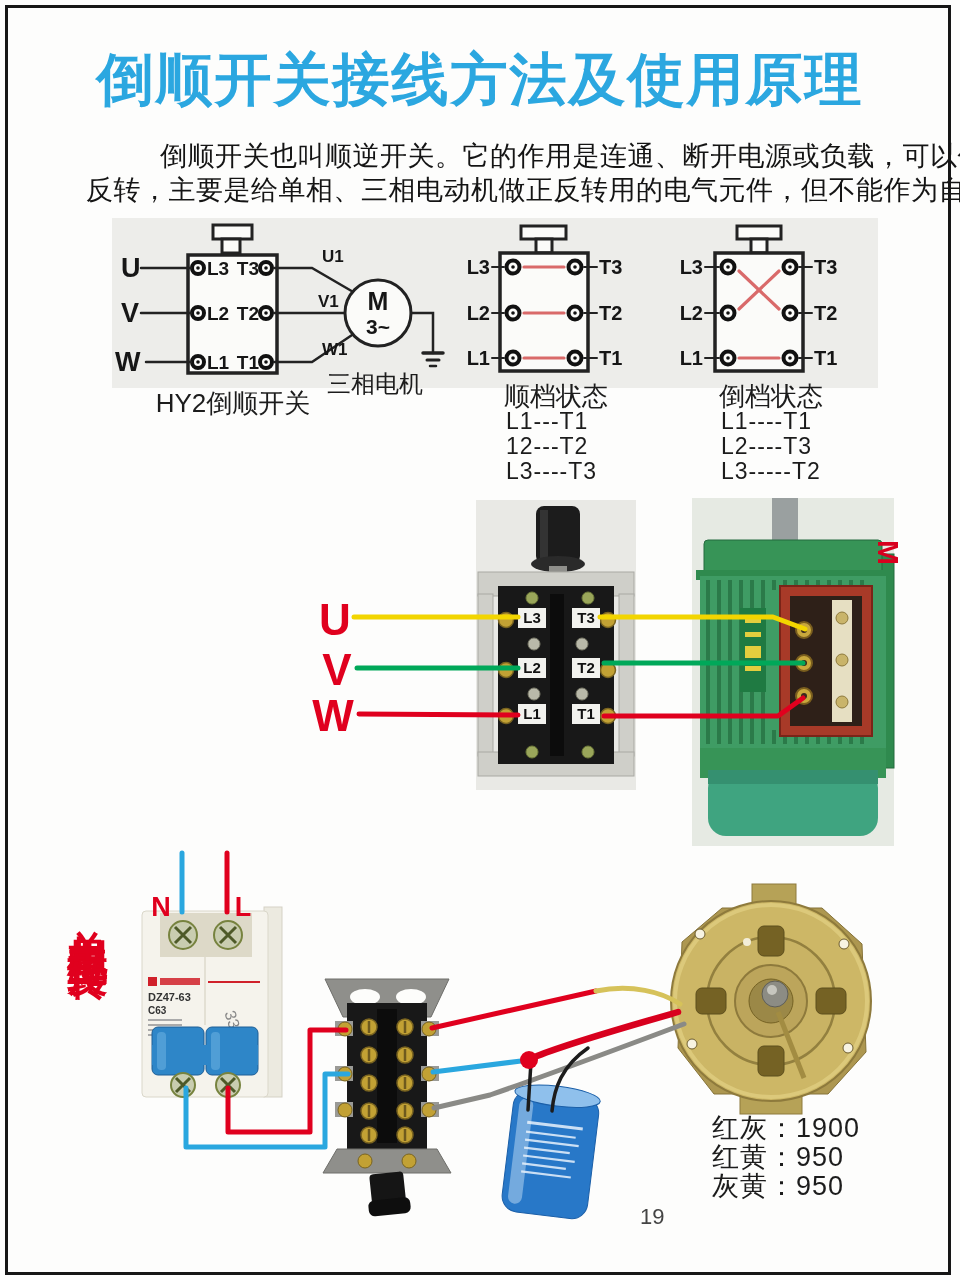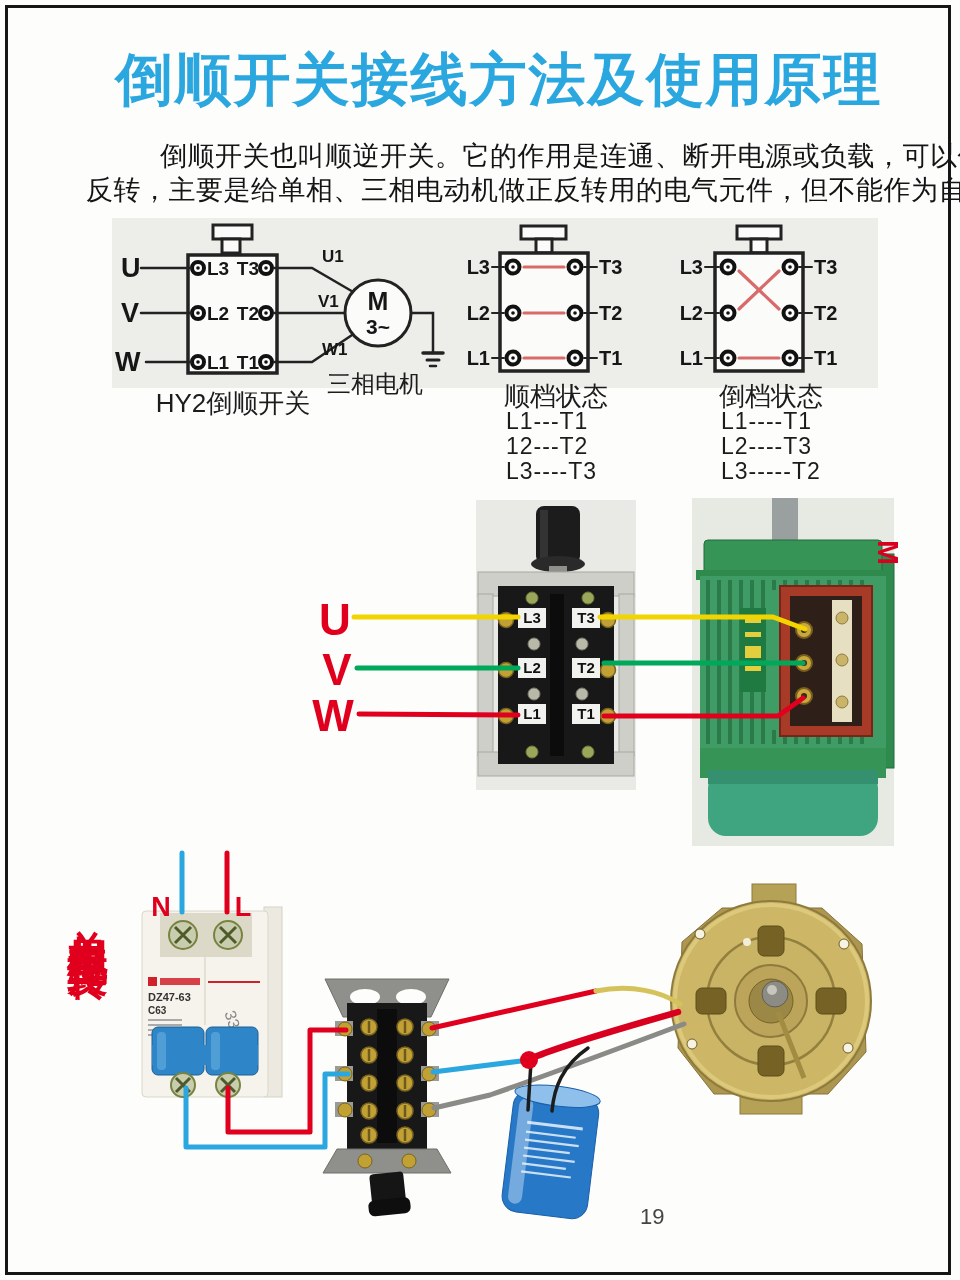--- a/index.html
+++ b/index.html
@@ -1,21 +1,21 @@
 <!DOCTYPE html>
 <html><head>
 <meta charset="utf-8">
 <style>
   html,body{margin:0;padding:0;background:#888;}
   #page{position:relative;width:960px;height:1280px;background:#FDFDFC;overflow:hidden;
         font-family:"Liberation Sans","DejaVu Sans",sans-serif;}
   .abs{position:absolute;}
   #frame{left:5px;top:5px;width:940px;height:1264px;border:3px solid #161616;pointer-events:none;z-index:9;}
   #title{left:95px;top:42px;width:770px;text-align:center;font-size:57px;font-weight:700;
-         color:#2BA7E0;letter-spacing:2px;white-space:nowrap;margin-left:19px;}
+         color:#2BA7E0;letter-spacing:2px;white-space:nowrap;}
   .intro{font-size:27px;color:#141414;font-weight:500;white-space:nowrap;letter-spacing:0.5px;}
   #intro1{left:160px;top:138px;}
   #intro2{left:86px;top:172px;}
   #threephase-title{left:128px;top:546px;font-size:42px;font-weight:700;color:#E60012;letter-spacing:3px;}
   .phase{width:44px;text-align:center;font-size:44px;font-weight:700;color:#E0001E;line-height:1;}
   #phase-u{left:313px;top:598px;}
   #phase-v{left:315px;top:648px;}
   #phase-w{left:311px;top:694px;}
   #singlephase-title{left:68px;top:898px;height:320px;font-size:40px;font-weight:700;color:#E0001E;
       writing-mode:vertical-rl;text-orientation:upright;letter-spacing:5px;line-height:1;}
@@ -486,15 +486,20 @@
     <line x1="432" y1="180" x2="596" y2="143" stroke="#E0001E" stroke-width="5"></line>
     <path d="M596,143 C632,136 662,144 680,156" stroke="#D6C25A" stroke-width="5"></path>
     <line x1="433" y1="224" x2="521" y2="213" stroke="#2AA7DF" stroke-width="5"></line>
     <path d="M678,164 C636,176 572,194 537,208" stroke="#D8001E" stroke-width="6.5"></path>
     <path d="M684,176 C620,200 545,228 490,247 L434,260" stroke="#8A8A86" stroke-width="5"></path>
     <path d="M528,262 L531,214" stroke="#1C1C1C" stroke-width="3.5"></path>
     <path d="M552,263 C554,240 562,218 588,200" stroke="#1C1C1C" stroke-width="3.5"></path>
     <circle cx="529" cy="212" r="9" fill="#E0001E"></circle>
   </svg>
 
+  <div id="resistance" class="abs">
+    <div>红灰：1900</div>
+    <div>红黄：950</div>
+    <div>灰黄：950</div>
+  </div>
 
   <div id="pagenum" class="abs">19</div>
 </div>
 
 </body></html>

